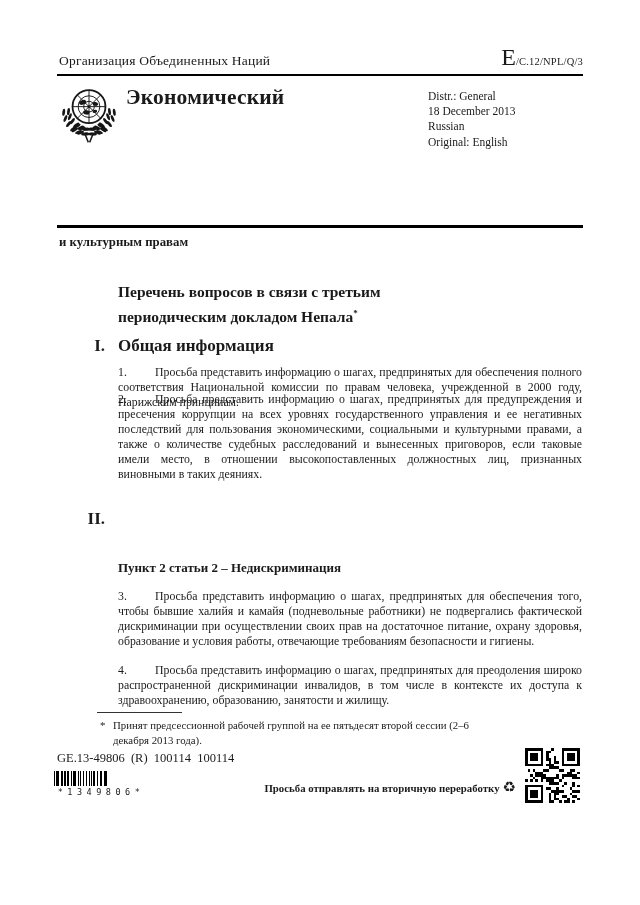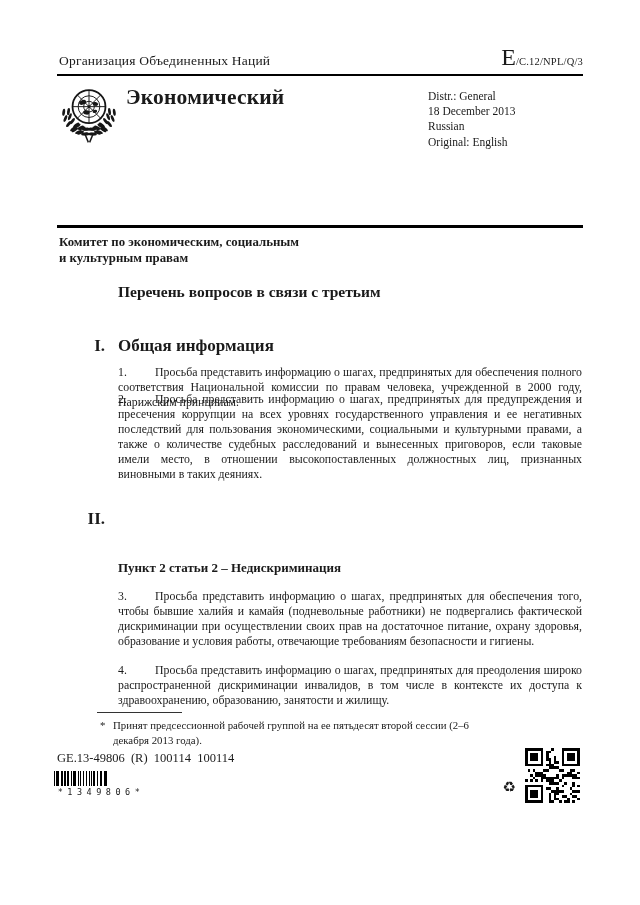--- a/index.html
+++ b/index.html
@@ -131,26 +131,26 @@
 <div class="abs distr-block">
   <div>Distr.: General</div>
   <div>18 December 2013</div>
   <div>Russian</div>
   <div>Original: English</div>
 </div>
 
 <div class="abs rule-mid"></div>
 
 <div class="abs committee">
-  <div>Комитет по экономическим, социальным</div>
   <div>и культурным правам</div>
 </div>
 
 <div class="abs doc-title">
   <div>Перечень вопросов в связи с третьим</div>
+  <div><span>периодическим докладом Непала</span><sup>*</sup></div>
 </div>
 
 <div class="abs sec-head" style="top:334px">
   <span class="sec-num">I.</span>
   <span>Общая информация</span>
 </div>
 
 <div class="abs para" style="top:365px">
   <span class="pnum">1.</span><span>Просьба представить информацию о шагах, предпринятых для обеспечения полного соответствия Национальной комиссии по правам человека, учрежденной в 2000 году, Парижским принципам.</span>
 </div>
@@ -216,20 +216,21 @@
       <span class="b" style="width: 2px; background: rgb(255, 255, 255);"></span>
       <span class="b" style="width: 2px; background: rgb(0, 0, 0);"></span>
       <span class="b" style="width: 2px; background: rgb(255, 255, 255);"></span>
       <span class="b" style="width: 3px; background: rgb(0, 0, 0);"></span>
       <span class="b" style="width: 2px; background: rgb(255, 255, 255);"></span>
     </div>
   <div class="barcode-text">*1349806*</div>
 </div>
 
 <div class="abs recycle-row">
+  <span class="recycle-text">Просьба отправлять на вторичную переработку</span>
   <span class="recycle-glyph">♻</span>
 </div>
 
 <div class="abs qr">
   <svg id="qr-svg" viewBox="0 0 21 21" width="55" height="55" shape-rendering="crispEdges" aria-hidden="true">
       <rect x="0" y="0" width="1" height="1" fill="#000"></rect>
       <rect x="1" y="0" width="1" height="1" fill="#000"></rect>
       <rect x="2" y="0" width="1" height="1" fill="#000"></rect>
       <rect x="3" y="0" width="1" height="1" fill="#000"></rect>
       <rect x="4" y="0" width="1" height="1" fill="#000"></rect>

